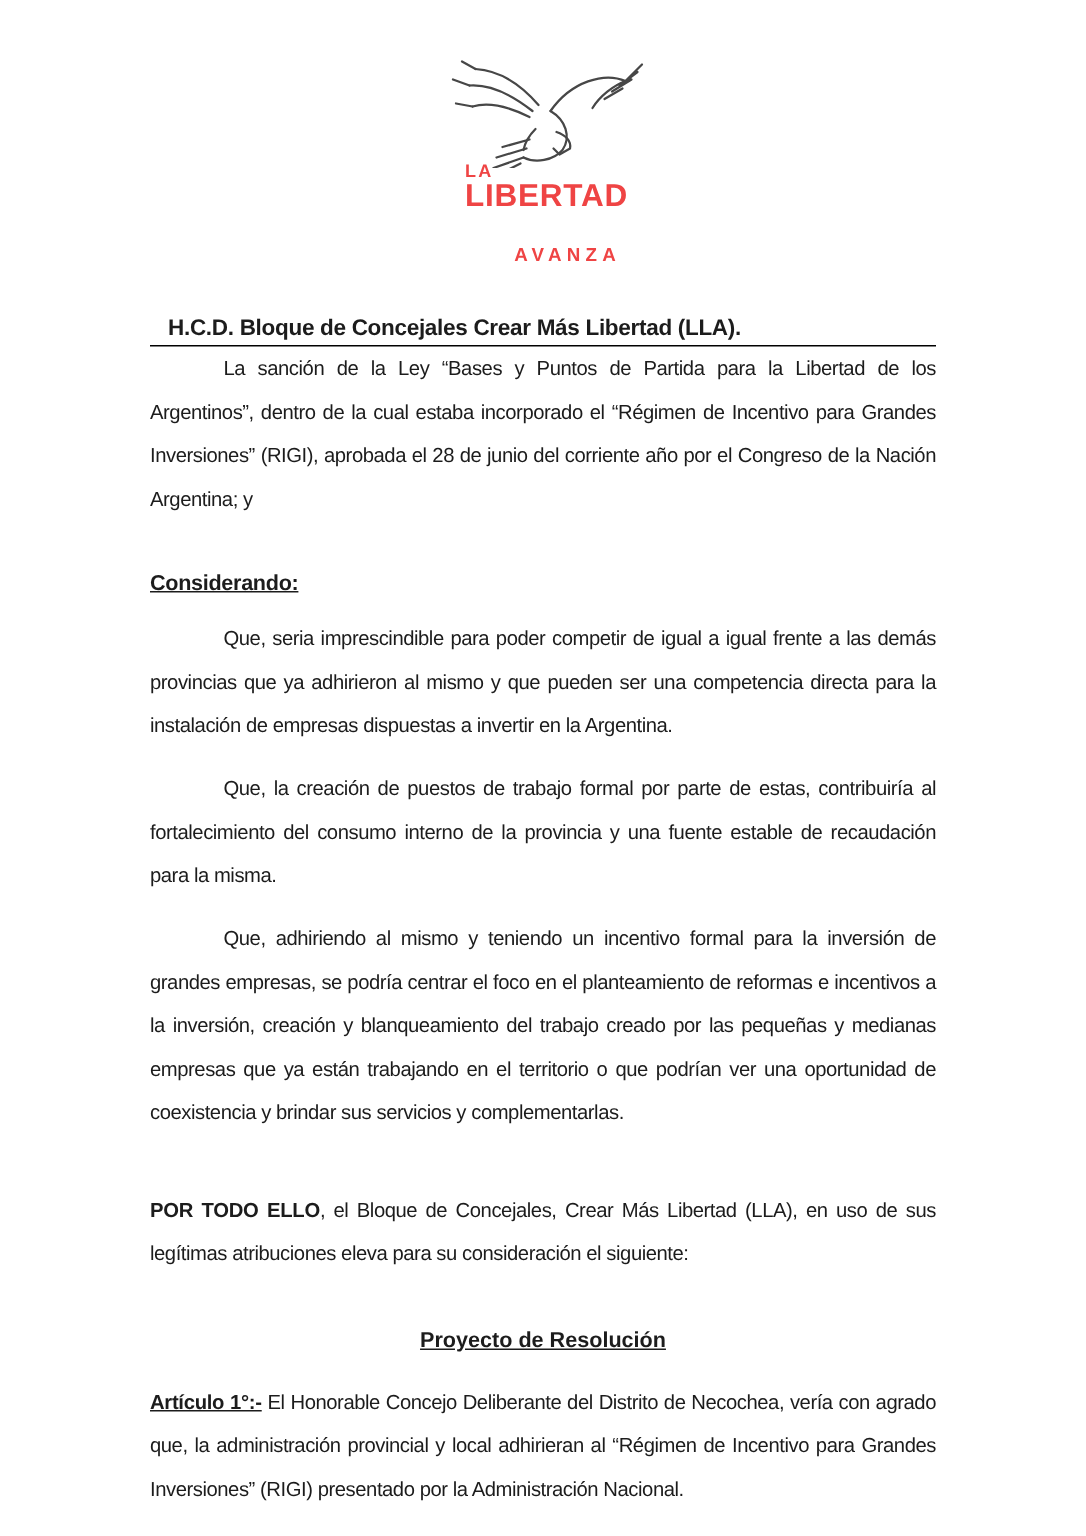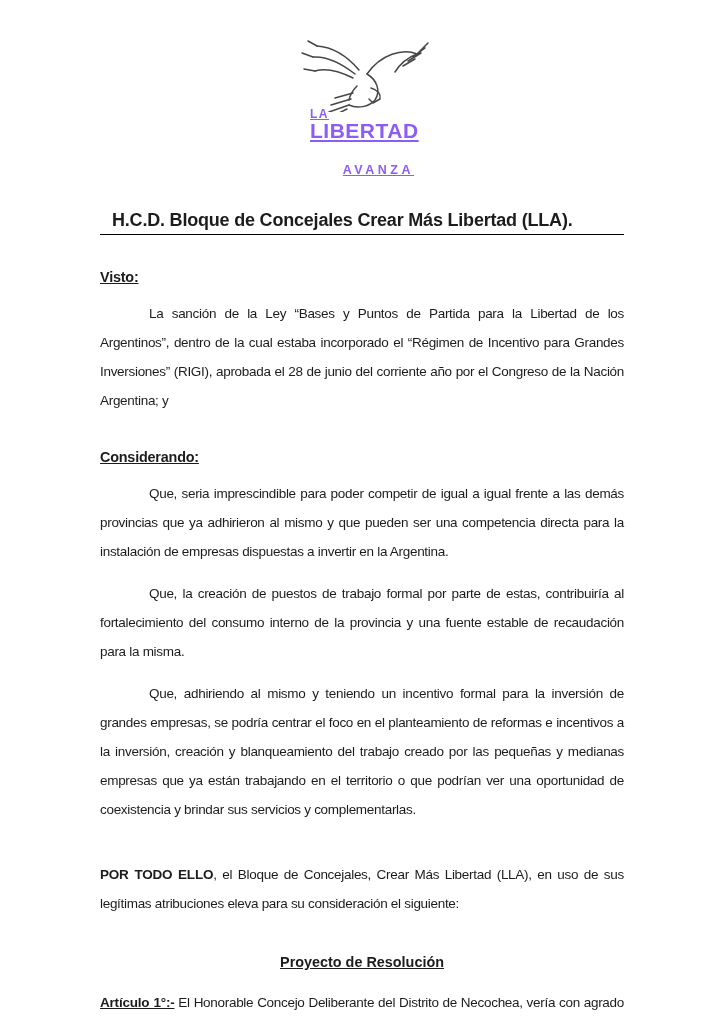--- a/index.html
+++ b/index.html
@@ -5,27 +5,27 @@
   html,body{margin:0;padding:0;background:#e8e8e8;}
   .page{
     width:724px;height:1024px;background:#ffffff;margin:0 auto;
     font-family:"Liberation Sans","DejaVu Sans",sans-serif;
     color:#1c1c1c;position:relative;overflow:hidden;box-sizing:border-box;
   }
   .content{padding:0 100px;}
   
   .logo-block{margin:40px auto 0;width:150px;text-align:center;}
   .eagle{display:block;margin:0 auto;}
-  .wordmark{width:104px;margin:-4px auto 0;color:#8b5cf6;text-decoration:underline;}
+  .wordmark{width:104px;margin:-4px auto 0;color:#ef4444;}
   .wm-la{font-size:12px;font-weight:700;text-align:left;letter-spacing:1.5px;line-height:12px;}
   .wm-libertad{font-size:21px;font-weight:700;letter-spacing:0.5px;line-height:22px;text-align:left;}
   .wm-avanza{font-size:12.5px;font-weight:600;letter-spacing:3.5px;text-align:right;line-height:15px;margin-top:21px;}
   
   .doc-title{
-    margin-top:32px;font-weight:700;font-size:18px;
+    margin-top:32px;font-weight:700;font-size:15px;
     border-bottom:1.6px solid #000;padding:0 0 3px 12px;
     letter-spacing:-0.2px;
   }
   .sec-heading{
     font-size:14.4px;font-weight:700;text-decoration:underline;
     margin:34px 0 14px 0;letter-spacing:-0.2px;
   }
   p{
     font-size:13.5px;line-height:29px;text-align:justify;
     margin:0 0 13px 0;letter-spacing:-0.3px;
@@ -69,21 +69,20 @@
       <div class="wm-la">LA</div>
       <div class="wm-libertad">LIBERTAD</div>
       <div class="wm-avanza">AVANZA</div>
     </div>
   </div>
 
   <div class="content">
 
     <div class="doc-title">H.C.D. Bloque de Concejales Crear Más Libertad (LLA).</div>
 
-    <div class="sec-heading">Visto:</div>
     <p class="indent">La sanción de la Ley “Bases y Puntos de Partida para la Libertad de los Argentinos”, dentro de la cual estaba incorporado el “Régimen de Incentivo para Grandes Inversiones” (RIGI), aprobada el 28 de junio del corriente año por el Congreso de la Nación Argentina; y</p>
 
     <div class="sec-heading">Considerando:</div>
     <p class="indent">Que, seria imprescindible para poder competir de igual a igual frente a las demás provincias que ya adhirieron al mismo y que pueden ser una competencia directa para la instalación de empresas dispuestas a invertir en la Argentina.</p>
     <p class="indent">Que, la creación de puestos de trabajo formal por parte de estas, contribuiría al fortalecimiento del consumo interno de la provincia y una fuente estable de recaudación para la misma.</p>
     <p class="indent">Que, adhiriendo al mismo y teniendo un incentivo formal para la inversión de grandes empresas, se podría centrar el foco en el planteamiento de reformas e incentivos a la inversión, creación y blanqueamiento del trabajo creado por las pequeñas y medianas empresas que ya están trabajando en el territorio o que podrían ver una oportunidad de coexistencia y brindar sus servicios y complementarlas.</p>
 
     <p class="portodo"><b>POR TODO ELLO</b><span>, el Bloque de Concejales, Crear Más Libertad (LLA), en uso de sus legítimas atribuciones eleva para su consideración el siguiente:</span></p>
 
     <div class="proyecto-heading">Proyecto de Resolución</div>

